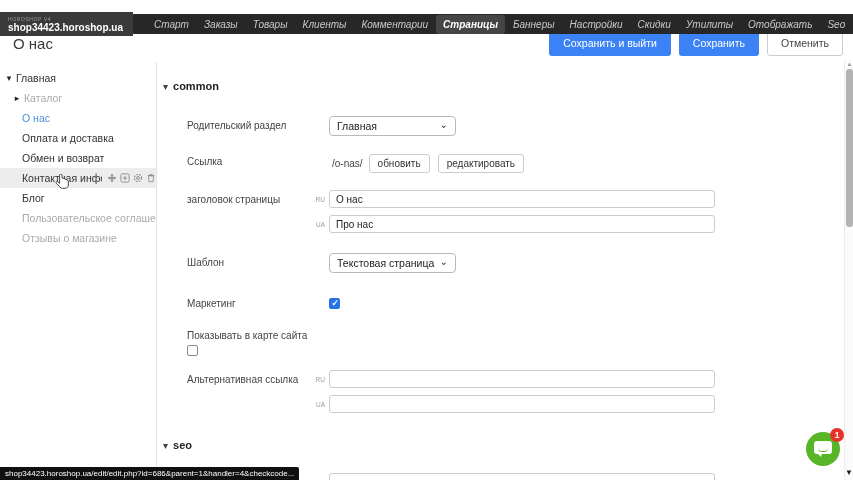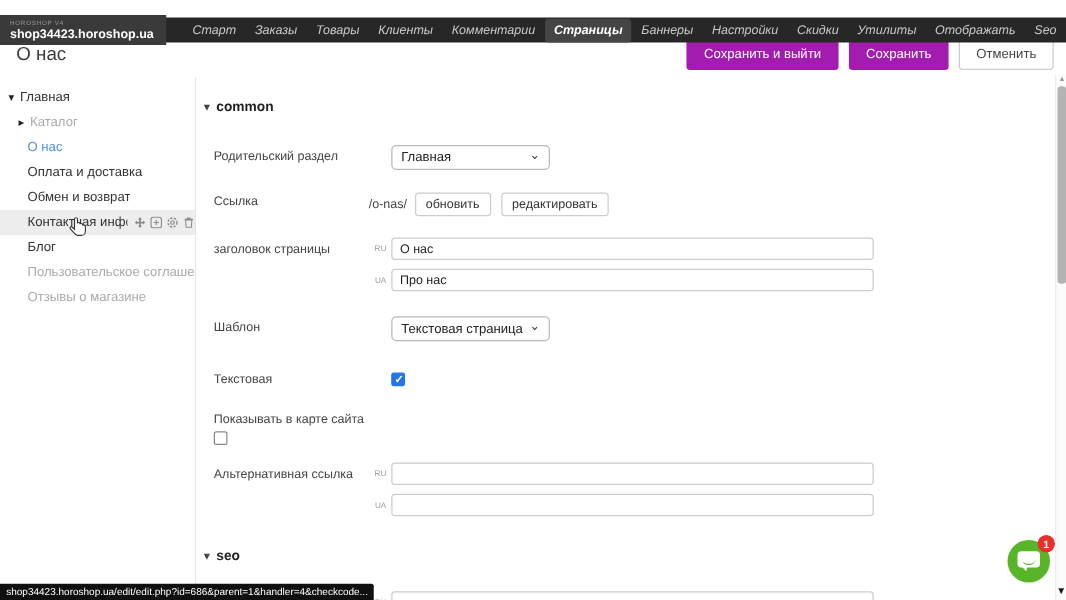--- a/index.html
+++ b/index.html
@@ -18,21 +18,21 @@
     white-space:nowrap; cursor:pointer;font-style:italic; }
   .nav-item.active { background:#454545; color:#fff; font-weight:bold; }
 
   
   .page-header { position:absolute; top:24px; left:0; width:853px; height:38px;
     background:#fff; display:flex; align-items:center; padding:0 10px 0 13px; }
   .page-title { font-size:15px; color:#3a3a3a; }
   .header-buttons { margin-left:auto; display:flex; gap:8px; align-items:center; }
   .btn { font-size:10.5px; border-radius:3px; padding:6px 13px; cursor:pointer;
     border:1px solid transparent; white-space:nowrap; font-family:inherit; }
-  .btn-blue { background:#a21caf; color:#fff; }
+  .btn-blue { background:#3b82f6; color:#fff; }
   .btn-white { background:#fff; color:#444; border-color:#ccc; }
 
   
   .sidebar { position:absolute; top:62px; left:0; width:156px; bottom:0; background:#fff; }
   .tree-item { height:20px; display:flex; align-items:center; font-size:10.5px;
     color:#333; cursor:pointer; position:relative; }
   .tree-item .arrow { width:8px; font-size:9px; color:#222; margin-right:3px; text-align:center; }
   .tree-item.root { padding-left:5px; }
   .tree-item.child { padding-left:22px; }
   .tree-item.child-arrow { padding-left:13px; }
@@ -46,21 +46,21 @@
   .v-divider { position:absolute; top:62px; left:156px; width:1px; bottom:0; background:#e4e4e4; }
 
   .cursor-pointer-icon { position:absolute; left:55px; top:174px; z-index:40; }
 
   
   .main { position:absolute; top:62px; left:157px; width:688px; bottom:0;
     background:#fff; overflow:hidden; padding-left:6px; }
   .section-header { display:flex; align-items:center; gap:5px; margin-left:0px; cursor:pointer; }
   .section-header .chev { font-size:10px; color:#444; }
   .section-header .sec-title { font-size:11px; font-weight:bold; color:#222; }
-  .frow { display:flex; align-items:flex-start; margin-left:8px; }
+  .frow { display:flex; align-items:flex-start; margin-left:24px; }
   .flabel { width:124px; font-size:10px; color:#444; padding-top:4px; flex:none; }
   .fsub { font-size:8px; color:#999; margin-top:3px; line-height:9px; width:110px; }
   .lang-badge { width:14px; flex:none; font-size:6.5px; color:#9a9a9a; text-align:right;
     margin-right:4px; padding-top:6px; }
   .lang-spacer { width:18px; flex:none; }
   .txt-input { width:386px; height:18px; border:1px solid #ccc; border-radius:3px;
     font-size:10px; color:#222; padding:0 6px; font-family:inherit; outline:none; }
   .stack { display:flex; flex-direction:column; gap:7px; }
   .lang-line { display:flex; align-items:flex-start; }
   .select-box { width:127px; height:20px; border:1px solid #b9b9b9; border-radius:4px;
@@ -204,21 +204,21 @@
 
   <div class="frow" style="margin-top:24px;">
     <div class="flabel">Родительский раздел</div>
     <div class="lang-spacer"></div>
     <div class="select-box">
       <span>Главная</span>
       <span class="sel-chev">⌄</span>
     </div>
   </div>
 
-  <div class="frow" style="margin-top:16px;">
+  <div class="frow" style="margin-top:16px;gap:21px;">
     <div class="flabel">Ссылка</div>
     <div class="link-line">
       <span class="link-text">/o-nas/</span>
       <button class="mini-btn">обновить</button>
       <button class="mini-btn">редактировать</button>
     </div>
   </div>
 
   <div class="frow" style="margin-top:17px;">
     <div class="flabel">заголовок страницы</div>
@@ -237,21 +237,21 @@
   <div class="frow" style="margin-top:20px;">
     <div class="flabel">Шаблон</div>
     <div class="lang-spacer"></div>
     <div class="select-box">
       <span>Текстовая страница</span>
       <span class="sel-chev">⌄</span>
     </div>
   </div>
 
   <div class="frow" style="margin-top:21px;">
-    <div class="flabel">Текстовая</div>
+    <div class="flabel">Маркетинг</div>
     <div class="lang-spacer"></div>
     <div class="checkbox" data-checked="true"></div>
   </div>
 
   <div class="frow" style="margin-top:17px;flex-direction:column;">
     <div class="flabel">Показывать в карте сайта</div>
     <div class="lang-spacer"></div>
     <div class="checkbox" data-checked="false"></div>
   </div>
 

